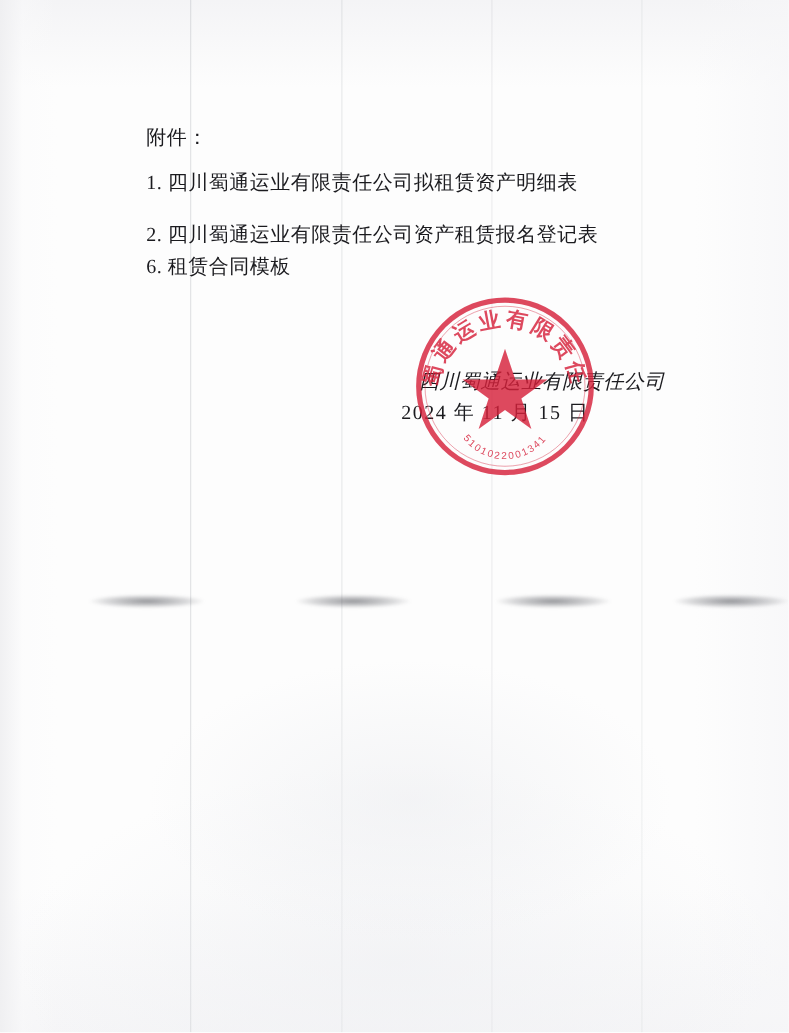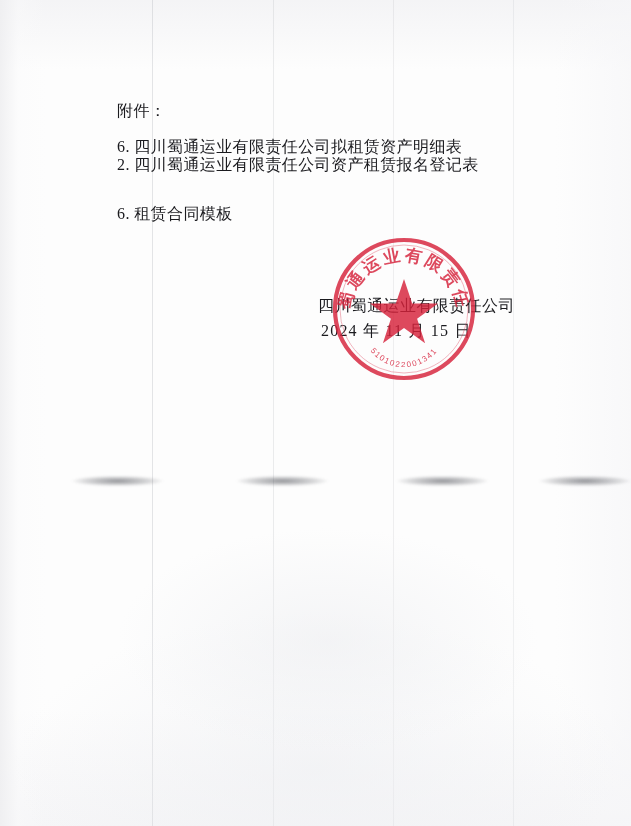--- a/index.html
+++ b/index.html
@@ -76,24 +76,24 @@
   .doc-text {
     position: absolute;
     color: #1b1b1f;
     font-size: 16px;
     line-height: 22px;
     letter-spacing: 0.4px;
     white-space: nowrap;
   }
   .attach-label { left: 117px; top: 100px; }
   .item1 { left: 117px; top: 136px; }
-  .item2 { left: 117px; top: 154px; }
+  .item2 { left: 117px; top: 178px; }
   .item3 { left: 117px; top: 203px; }
 
-  .signer { left: 318px; top: 295px; }
+  .signer { left: 335px; top: 295px; font-style: italic; }
   .sigdate { left: 321px; top: 320px; font-family: "Liberation Serif", serif; letter-spacing: 1.2px; }
 
   
   .seal {
     position: absolute;
     left: 330px;
     top: 235px;
     width: 148px;
     height: 148px;
     pointer-events: none;
@@ -116,21 +116,21 @@
     <div class="smudge" style="left:55px; width:125px;"></div>
     <div class="smudge" style="left:225px; width:115px;"></div>
     <div class="smudge" style="left:385px; width:115px;"></div>
     <div class="smudge" style="left:535px; width:100px;"></div>
   </div>
 
   <div class="content">
 
     <div class="doc-text attach-label">附件：</div>
 
-    <div class="doc-text item1">6. 四川蜀通运业有限责任公司拟租赁资产明细表</div>
+    <div class="doc-text item1">1. 四川蜀通运业有限责任公司拟租赁资产明细表</div>
 
     <div class="doc-text item2">2. 四川蜀通运业有限责任公司资产租赁报名登记表</div>
 
     <div class="doc-text item3">6. 租赁合同模板</div>
 
     <div class="doc-text signer">四川蜀通运业有限责任公司</div>
 
     <div class="doc-text sigdate">2024 年 11 月 15 日</div>
 
     <div class="seal">

